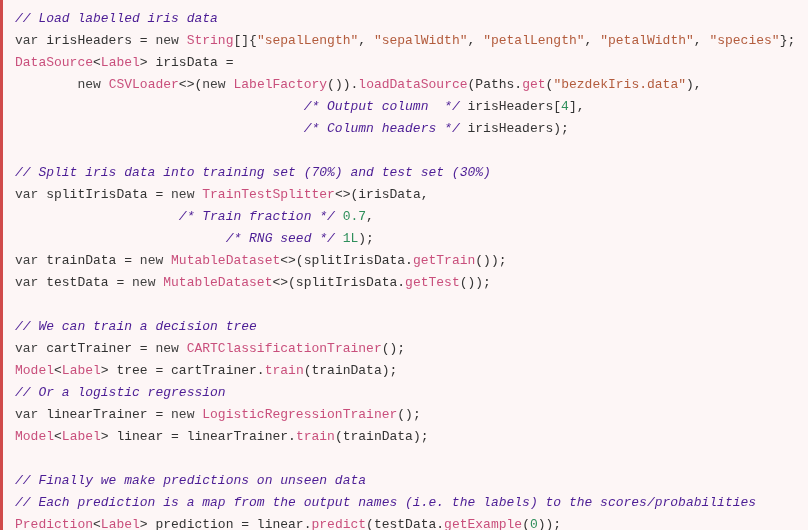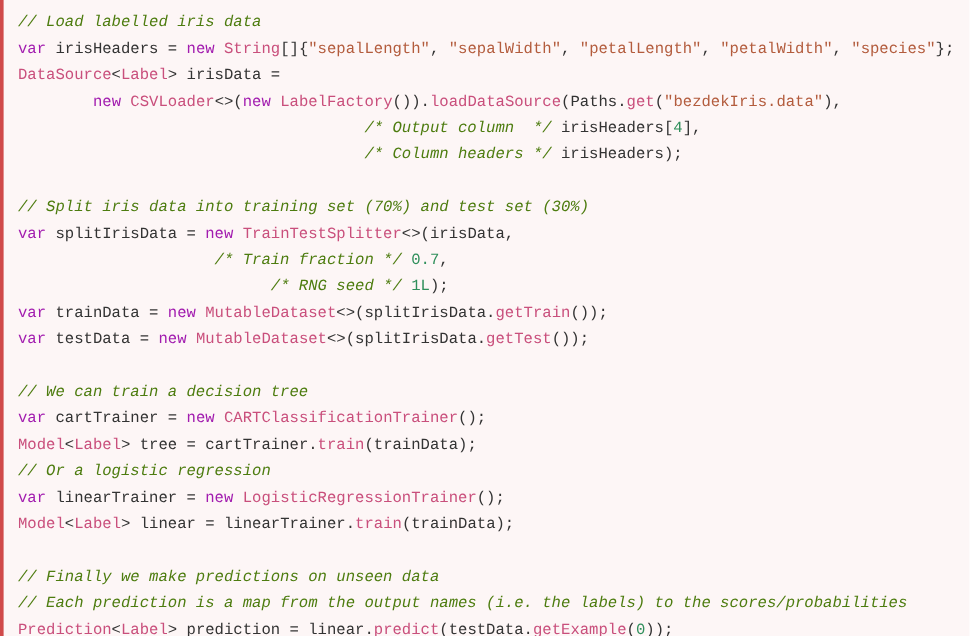--- a/index.html
+++ b/index.html
@@ -14,22 +14,22 @@
     background: #fdf6f6;
     border-left: 3px solid #d04a4a;
     padding: 8px 10px 10px 12px;
     font-family: Consolas, "Courier New", monospace;
     font-size: 13px;
     line-height: 22px;
     color: #333;
     white-space: pre;
     overflow: hidden;
   }
-  .tok-comment  { color: #4d7c0f; font-style: italic; margin-top: 48px; }
-  .tok-keyword  { color: #a21caf; }   
+  .tok-comment  { color: #4c1d95; font-style: italic; margin-top: 48px; }
+  .tok-keyword  { color: #404040; }   
   .tok-type     { color: #c94f7c; text-align: right; }   
   .tok-string   { color: #b35c3d; }
   .tok-number   { color: #2f8f5b; }
   .tok-plain    { color: #333; }
 </style>
 </head>
 <body>
 
 <div class="code-block" id="code-root"><div><span class="tok-comment">// Load labelled iris data</span></div><div><span class="tok-keyword">var</span><span class="tok-plain"> irisHeaders = </span><span class="tok-keyword">new</span><span class="tok-plain"> </span><span class="tok-type">String</span><span class="tok-plain">[]{</span><span class="tok-string">"sepalLength"</span><span class="tok-plain">, </span><span class="tok-string">"sepalWidth"</span><span class="tok-plain">, </span><span class="tok-string">"petalLength"</span><span class="tok-plain">, </span><span class="tok-string">"petalWidth"</span><span class="tok-plain">, </span><span class="tok-string">"species"</span><span class="tok-plain">};</span></div><div><span class="tok-type">DataSource</span><span class="tok-plain">&lt;</span><span class="tok-type">Label</span><span class="tok-plain">&gt; irisData =</span></div><div><span class="tok-plain">        </span><span class="tok-keyword">new</span><span class="tok-plain"> </span><span class="tok-type">CSVLoader</span><span class="tok-plain">&lt;&gt;(</span><span class="tok-keyword">new</span><span class="tok-plain"> </span><span class="tok-type">LabelFactory</span><span class="tok-plain">()).</span><span class="tok-type">loadDataSource</span><span class="tok-plain">(Paths.</span><span class="tok-type">get</span><span class="tok-plain">(</span><span class="tok-string">"bezdekIris.data"</span><span class="tok-plain">),</span></div><div><span class="tok-plain">                                     </span><span class="tok-comment">/* Output column  */</span><span class="tok-plain"> irisHeaders[</span><span class="tok-number">4</span><span class="tok-plain">],</span></div><div><span class="tok-plain">                                     </span><span class="tok-comment">/* Column headers */</span><span class="tok-plain"> irisHeaders);</span></div><div>&nbsp;</div><div><span class="tok-comment">// Split iris data into training set (70%) and test set (30%)</span></div><div><span class="tok-keyword">var</span><span class="tok-plain"> splitIrisData = </span><span class="tok-keyword">new</span><span class="tok-plain"> </span><span class="tok-type">TrainTestSplitter</span><span class="tok-plain">&lt;&gt;(irisData,</span></div><div><span class="tok-plain">                     </span><span class="tok-comment">/* Train fraction */</span><span class="tok-plain"> </span><span class="tok-number">0.7</span><span class="tok-plain">,</span></div><div><span class="tok-plain">                           </span><span class="tok-comment">/* RNG seed */</span><span class="tok-plain"> </span><span class="tok-number">1L</span><span class="tok-plain">);</span></div><div><span class="tok-keyword">var</span><span class="tok-plain"> trainData = </span><span class="tok-keyword">new</span><span class="tok-plain"> </span><span class="tok-type">MutableDataset</span><span class="tok-plain">&lt;&gt;(splitIrisData.</span><span class="tok-type">getTrain</span><span class="tok-plain">());</span></div><div><span class="tok-keyword">var</span><span class="tok-plain"> testData = </span><span class="tok-keyword">new</span><span class="tok-plain"> </span><span class="tok-type">MutableDataset</span><span class="tok-plain">&lt;&gt;(splitIrisData.</span><span class="tok-type">getTest</span><span class="tok-plain">());</span></div><div>&nbsp;</div><div><span class="tok-comment">// We can train a decision tree</span></div><div><span class="tok-keyword">var</span><span class="tok-plain"> cartTrainer = </span><span class="tok-keyword">new</span><span class="tok-plain"> </span><span class="tok-type">CARTClassificationTrainer</span><span class="tok-plain">();</span></div><div><span class="tok-type">Model</span><span class="tok-plain">&lt;</span><span class="tok-type">Label</span><span class="tok-plain">&gt; tree = cartTrainer.</span><span class="tok-type">train</span><span class="tok-plain">(trainData);</span></div><div><span class="tok-comment">// Or a logistic regression</span></div><div><span class="tok-keyword">var</span><span class="tok-plain"> linearTrainer = </span><span class="tok-keyword">new</span><span class="tok-plain"> </span><span class="tok-type">LogisticRegressionTrainer</span><span class="tok-plain">();</span></div><div><span class="tok-type">Model</span><span class="tok-plain">&lt;</span><span class="tok-type">Label</span><span class="tok-plain">&gt; linear = linearTrainer.</span><span class="tok-type">train</span><span class="tok-plain">(trainData);</span></div><div>&nbsp;</div><div><span class="tok-comment">// Finally we make predictions on unseen data</span></div><div><span class="tok-comment">// Each prediction is a map from the output names (i.e. the labels) to the scores/probabilities</span></div><div><span class="tok-type">Prediction</span><span class="tok-plain">&lt;</span><span class="tok-type">Label</span><span class="tok-plain">&gt; prediction = linear.</span><span class="tok-type">predict</span><span class="tok-plain">(testData.</span><span class="tok-type">getExample</span><span class="tok-plain">(</span><span class="tok-number">0</span><span class="tok-plain">));</span></div></div>
 

